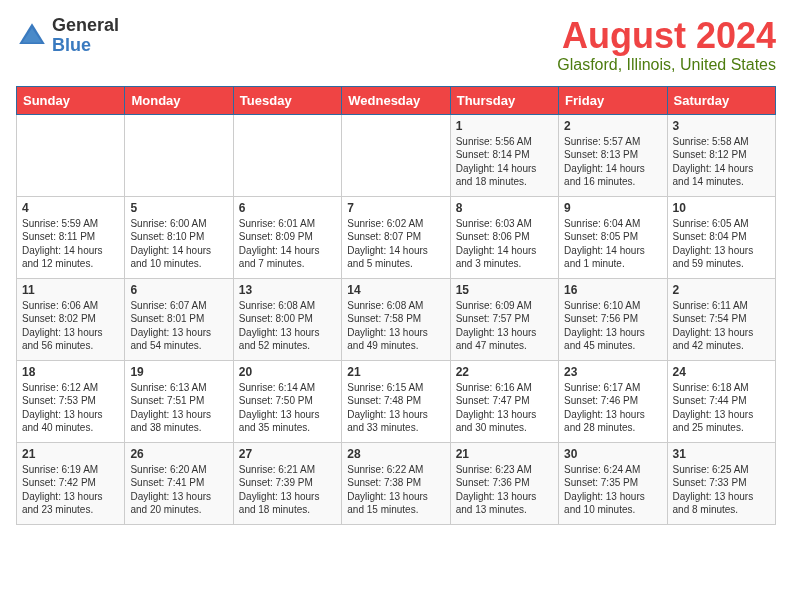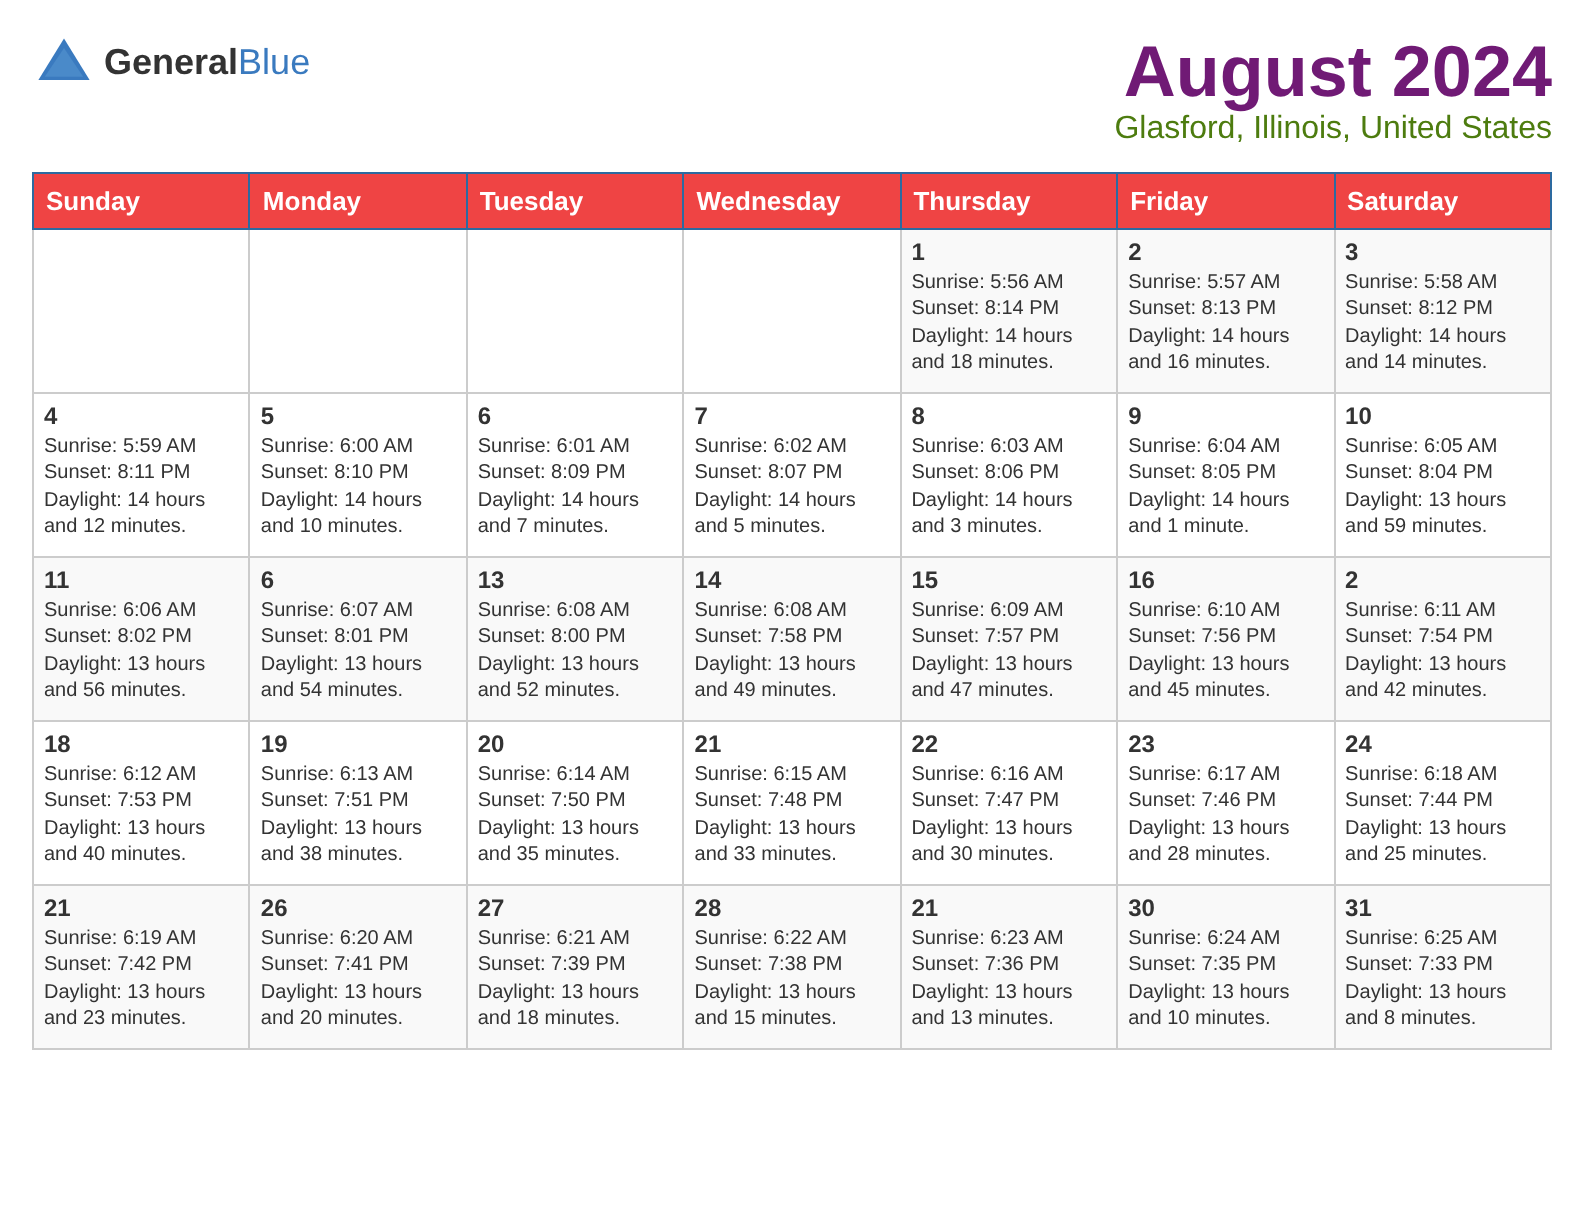--- a/index.html
+++ b/index.html
@@ -15,45 +15,45 @@
       justify-content: space-between;
       align-items: flex-start;
       margin-bottom: 12px;
     }
     .logo {
       display: flex;
       align-items: center;
     }
     .logo-text {
       display: flex;
-      flex-direction: row;
+      flex-direction: column;
       line-height: 1.1;
     }
     .logo-general {
       font-size: 18px;
       font-weight: bold;
       color: #333;
     }
     .logo-blue {
       font-size: 18px;
-      font-weight: normal;
+      font-weight: bold;
       color: #3a7abf;
     }
     .logo-icon {
       width: 32px;
       height: 32px;
       margin-right: 4px;
     }
     .title-area {
       text-align: right;
     }
     .month-title {
       font-size: 36px;
       font-weight: bold;
-      color: #701a75;
+      color: #ef4444;
       line-height: 1.1;
     }
     .location {
       font-size: 16px;
       color: #4d7c0f;
     }
     table {
       width: 100%;
       border-collapse: collapse;
       table-layout: fixed;

